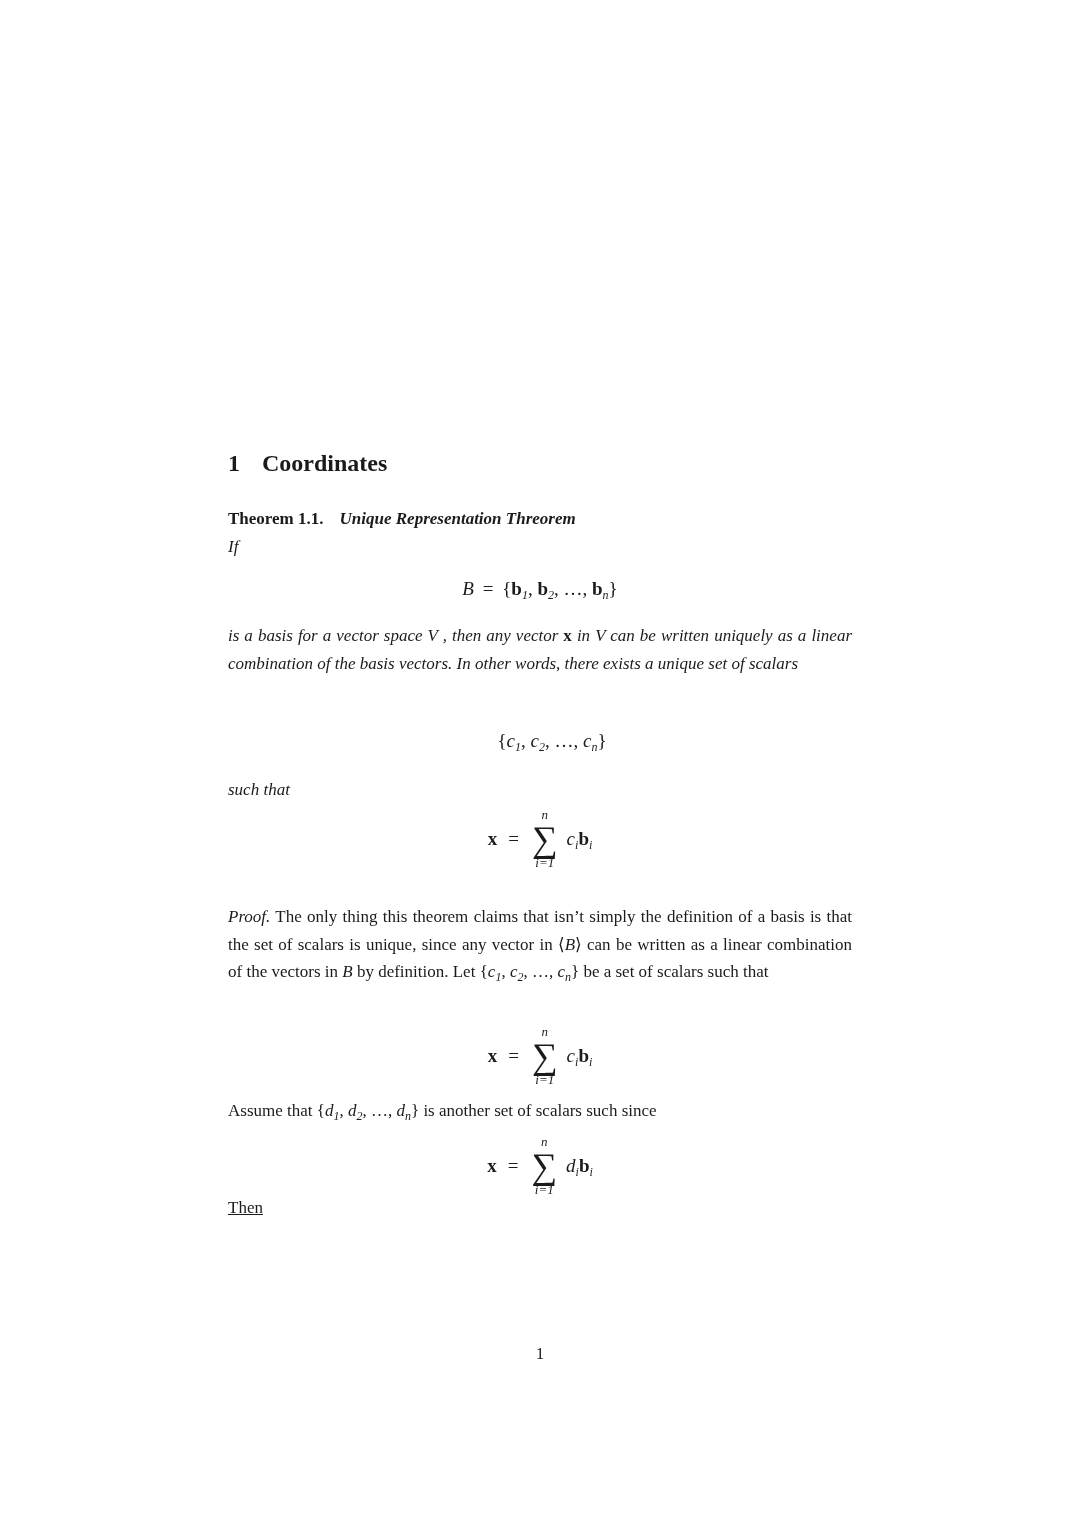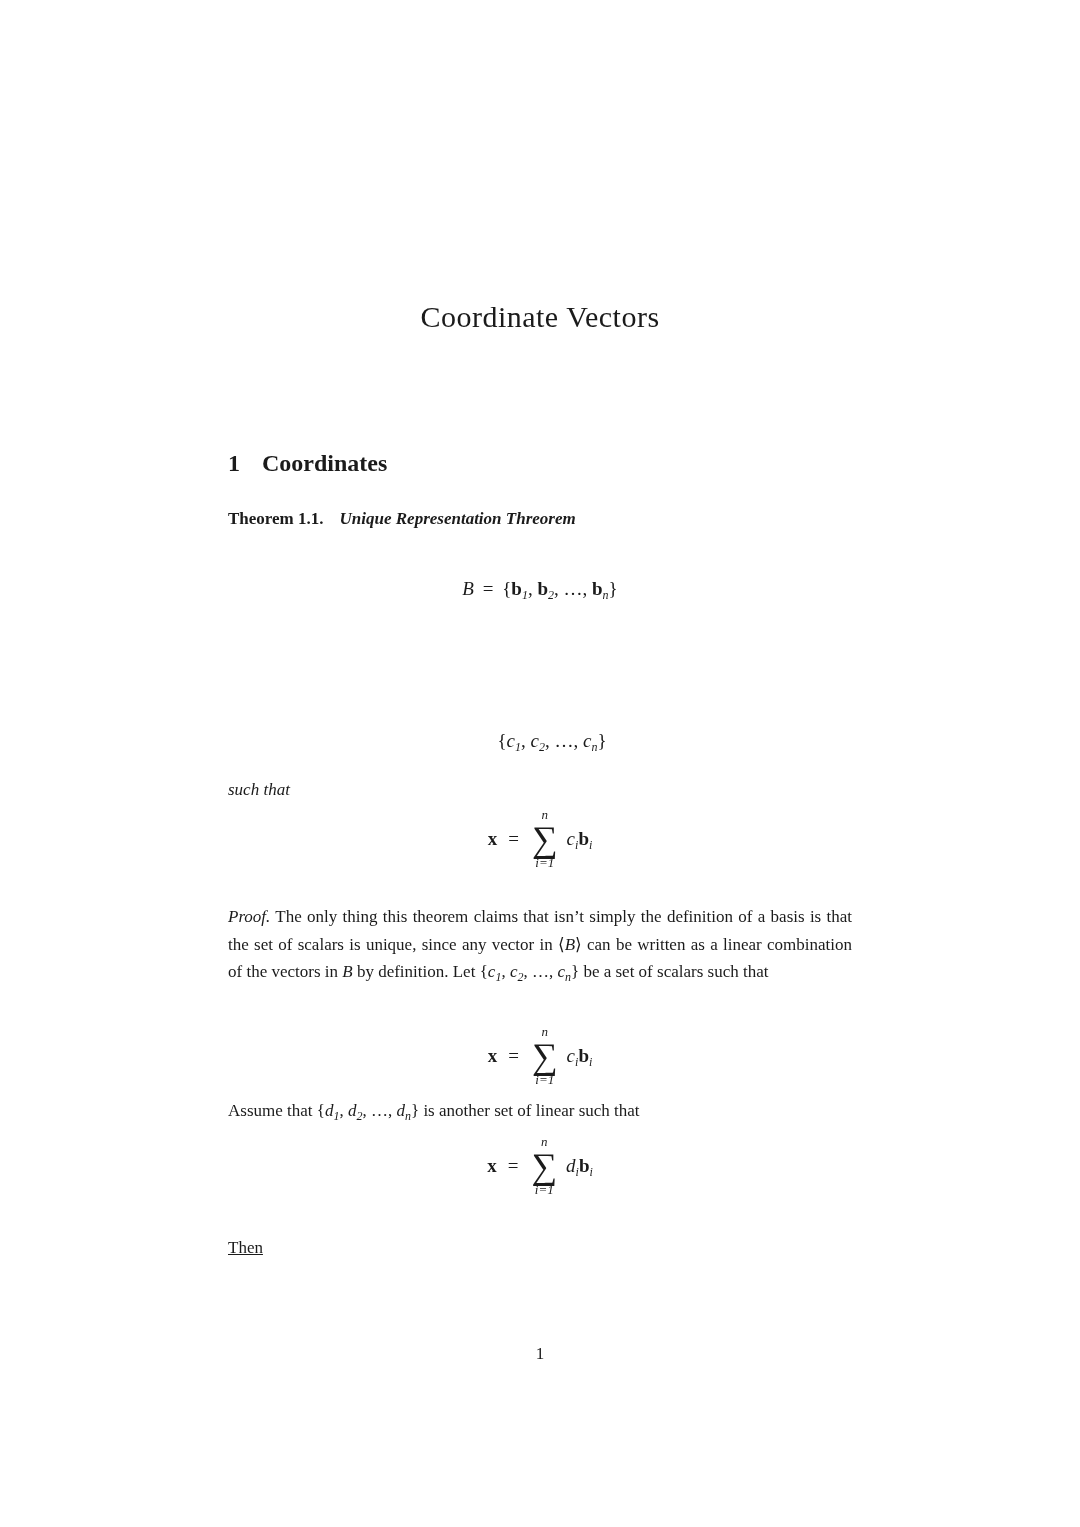--- a/index.html
+++ b/index.html
@@ -37,21 +37,21 @@
     line-height: 27.5px;
     text-align: justify;
   }
   .theorem-head { top: 505px; font-weight: 700; }
   .theorem-head .thm-name { font-style: italic; margin-left: 16px; }
   .if-line { top: 533px; font-style: italic; }
   .stmt-para { top: 622px; font-style: italic; }
   .scalar-line { top: 776px; font-style: italic; }
   .proof-para { top: 903px; }
   .assume-line { top: 1097px; }
-  .then-line { top: 1234px; text-decoration: underline; }
+  .then-line { top: 1194px; text-decoration: underline; }
   .display-eq {
     position: absolute;
     left: 0; width: 100%;
     text-align: center;
     font-size: 19px;
   }
   .eq-basis { top: 578px; text-align: center; }
   .eq-scalars { top: 730px; padding-left: 24px; }
   .mi { font-style: italic; }
   .mb { font-weight: 700; font-style: normal; }
@@ -89,37 +89,40 @@
     top: 1344px; left: 0; width: 100%;
     text-align: center;
     font-size: 17px;
   }
 </style>
 </head>
 <body>
 
 <div class="page">
 
-  <div class="doc-title">Coordinate Vectors</div>
 
   <div class="section-heading">
     <span class="sec-num">1</span><span>Coordinates</span>
   </div>
 
   <div class="textblock theorem-head">
     <span>Theorem 1.1.</span><span class="thm-name">Unique Representation Threorem</span>
   </div>
 
+  <div class="textblock if-line">If</div>
 
   <div class="display-eq eq-basis math">
     <span class="mi">B</span>
     <span class="eq-rel">=</span>
     <span>{</span><span class="mb">b</span><sub>1</sub><span>, </span><span class="mb">b</span><sub>2</sub><span>, …, </span><span class="mb">b</span><sub>n</sub><span>}</span>
   </div>
 
+  <div class="textblock stmt-para">
+    <span>is a basis for a vector space V , then any vector </span><span class="mb">x</span><span> in V can be written uniquely as a linear combination of the basis vectors. In other words, there exists a unique set of scalars</span>
+  </div>
 
   <div class="display-eq eq-scalars math">
     <span>{</span><span class="mi">c</span><sub>1</sub><span>, </span><span class="mi">c</span><sub>2</sub><span>, …, </span><span class="mi">c</span><sub>n</sub><span>}</span>
   </div>
 
   <div class="textblock scalar-line">such that</div>
 
   <div class="sum-block sum-1 math">
     <span class="mb">x</span>
     <span class="eq-rel">=</span>
@@ -140,21 +143,21 @@
     <span class="eq-rel">=</span>
     <span class="sigma-stack">
       <span class="sigma-limit">n</span>
       <span class="sigma-glyph">∑</span>
       <span class="sigma-limit">i=1</span>
     </span>
     <span><span class="mi">c</span><sub>i</sub><span class="mb">b</span><sub>i</sub></span>
   </div>
 
   <div class="textblock assume-line">
-    <span>Assume that </span><span class="math"><span>{</span><span class="mi">d</span><sub>1</sub><span>, </span><span class="mi">d</span><sub>2</sub><span>, …, </span><span class="mi">d</span><sub>n</sub><span>}</span></span><span> is another set of linear such that</span>
+    <span>Assume that </span><span class="math"><span>{</span><span class="mi">d</span><sub>1</sub><span>, </span><span class="mi">d</span><sub>2</sub><span>, …, </span><span class="mi">d</span><sub>n</sub><span>}</span></span><span> is another set of scalars such since</span>
   </div>
 
   <div class="sum-block sum-3 math">
     <span class="mb">x</span>
     <span class="eq-rel">=</span>
     <span class="sigma-stack">
       <span class="sigma-limit">n</span>
       <span class="sigma-glyph">∑</span>
       <span class="sigma-limit">i=1</span>
     </span>

